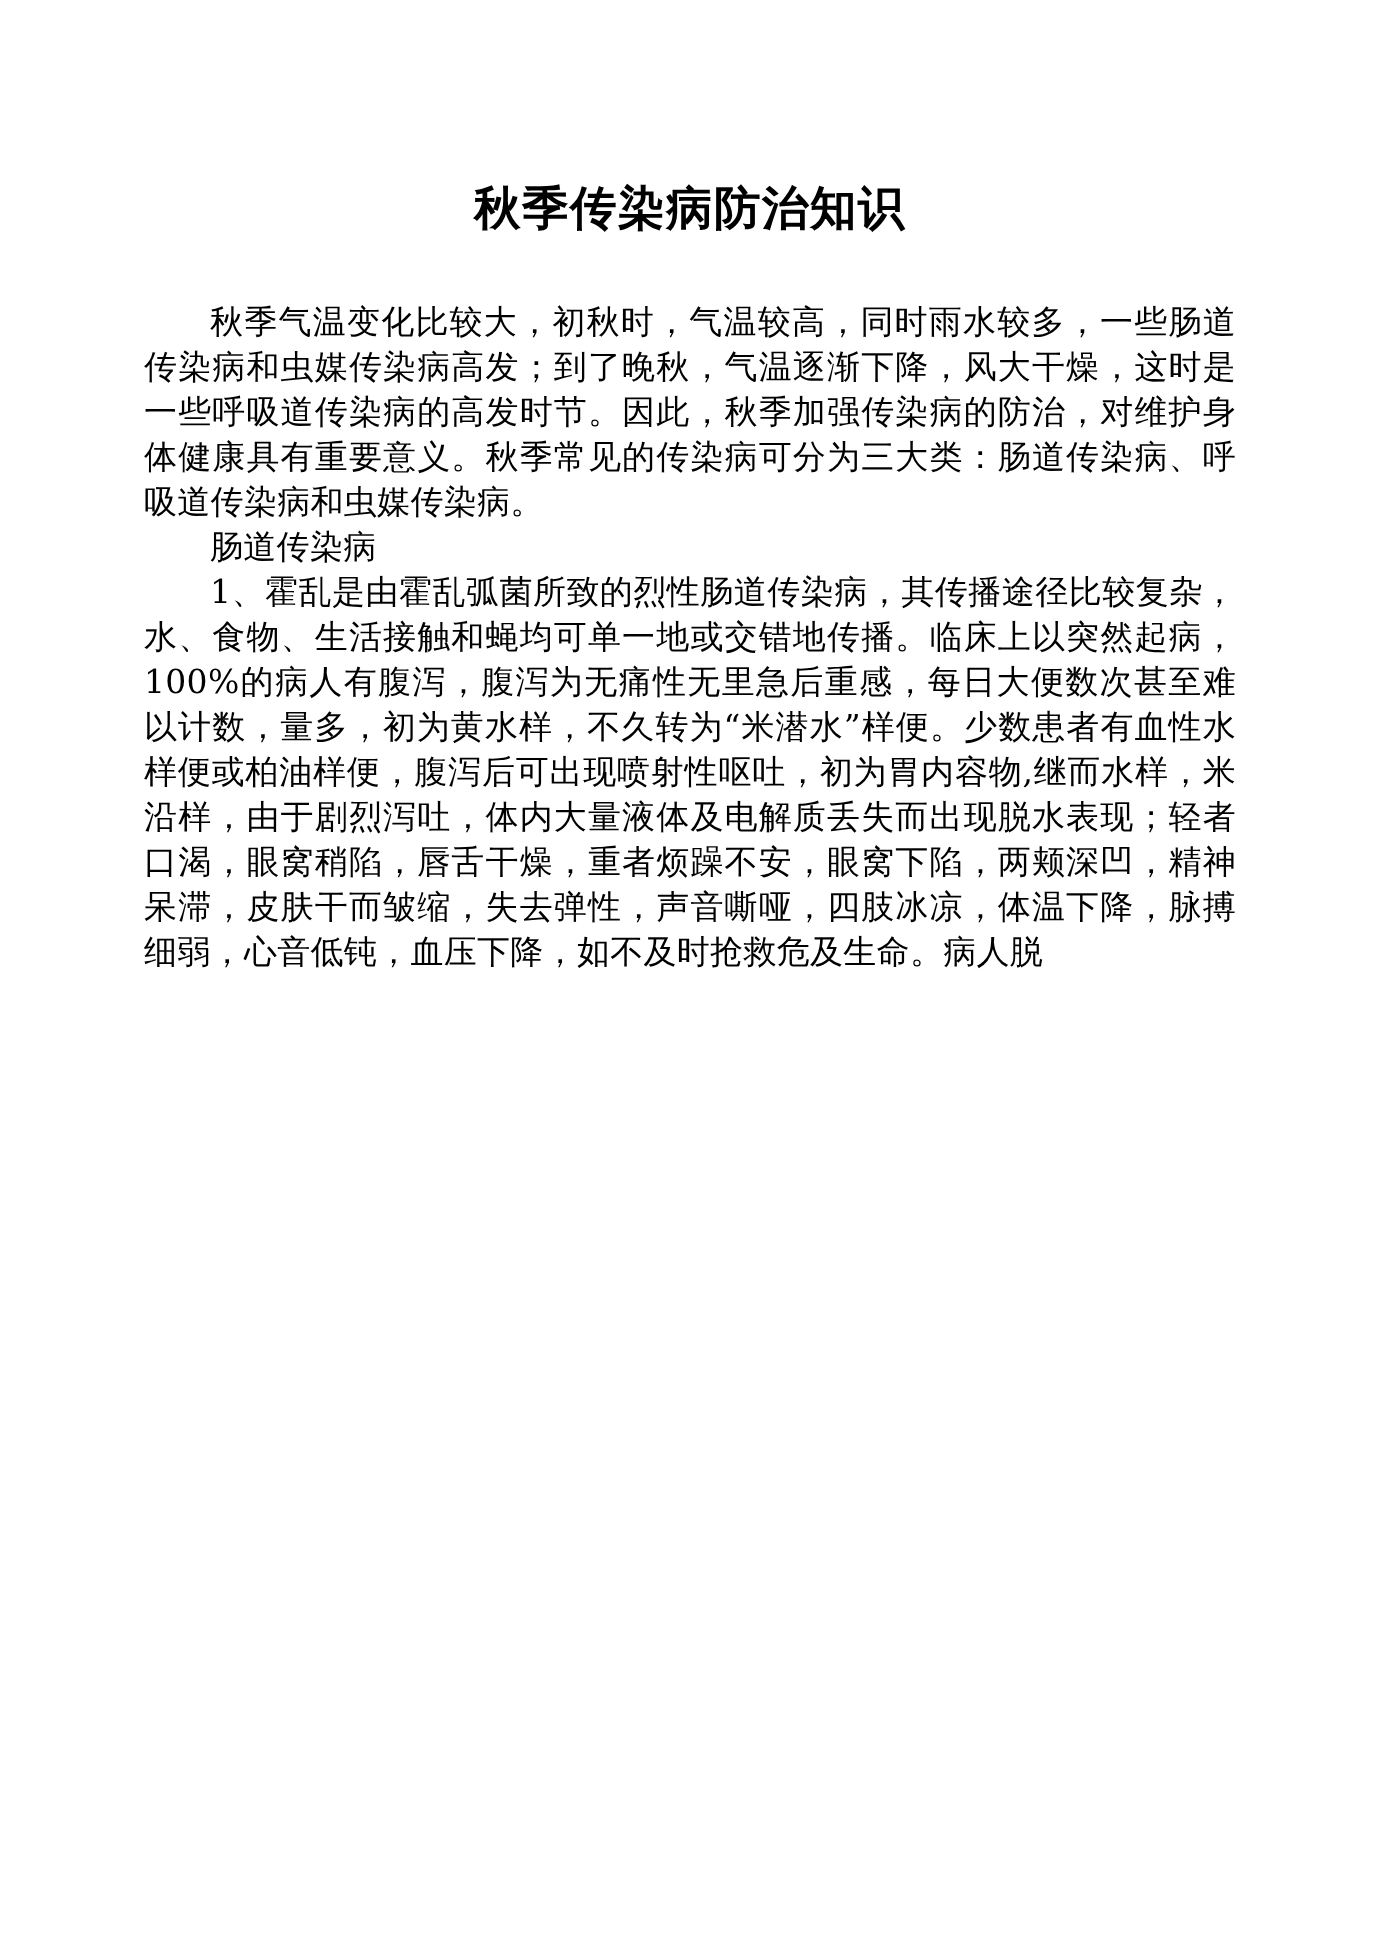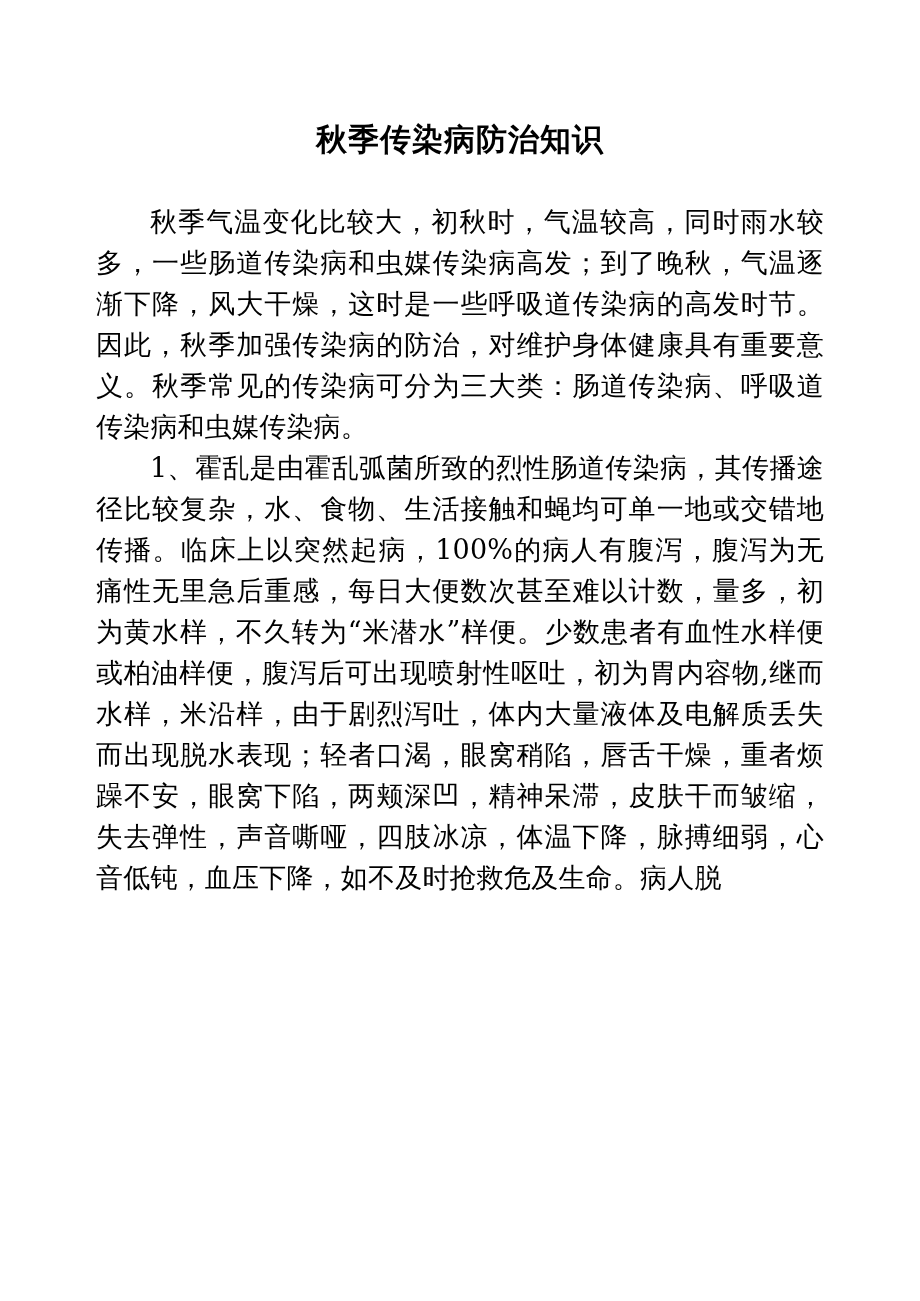--- a/index.html
+++ b/index.html
@@ -24,32 +24,33 @@
   .doc-title {
     text-align: center;
     font-family: "DejaVu Sans", "Liberation Sans", sans-serif;
     font-size: 31px;
     font-weight: 700;
     letter-spacing: 1px;
     margin: 0 0 40px 0;
     line-height: 1.4;
   }
   .para {
-    font-size: 27px;
-    line-height: 41px;
+    font-size: 22px;
+    line-height: 30px;
     text-align: justify;
     text-justify: inter-ideograph;
     margin: 0;
     text-indent: 2em;
     letter-spacing: 0.2px;
   }
   .para + .para {
     margin-top: 0px;
   }
 </style>
 </head>
 <body>
 
 <div class="page">
   <h1 class="doc-title">秋季传染病防治知识</h1>
   <p class="para">秋季气温变化比较大，初秋时，气温较高，同时雨水较多，一些肠道传染病和虫媒传染病高发；到了晚秋，气温逐渐下降，风大干燥，这时是一些呼吸道传染病的高发时节。因此，秋季加强传染病的防治，对维护身体健康具有重要意义。秋季常见的传染病可分为三大类：肠道传染病、呼吸道传染病和虫媒传染病。</p>
+  <p class="para">肠道传染病</p>
   <p class="para">1、霍乱是由霍乱弧菌所致的烈性肠道传染病，其传播途径比较复杂，水、食物、生活接触和蝇均可单一地或交错地传播。临床上以突然起病，100%的病人有腹泻，腹泻为无痛性无里急后重感，每日大便数次甚至难以计数，量多，初为黄水样，不久转为“米潜水”样便。少数患者有血性水样便或柏油样便，腹泻后可出现喷射性呕吐，初为胃内容物,继而水样，米沿样，由于剧烈泻吐，体内大量液体及电解质丢失而出现脱水表现；轻者口渴，眼窝稍陷，唇舌干燥，重者烦躁不安，眼窝下陷，两颊深凹，精神呆滞，皮肤干而皱缩，失去弹性，声音嘶哑，四肢冰凉，体温下降，脉搏细弱，心音低钝，血压下降，如不及时抢救危及生命。病人脱</p>
 </div>
 
 </body></html>

